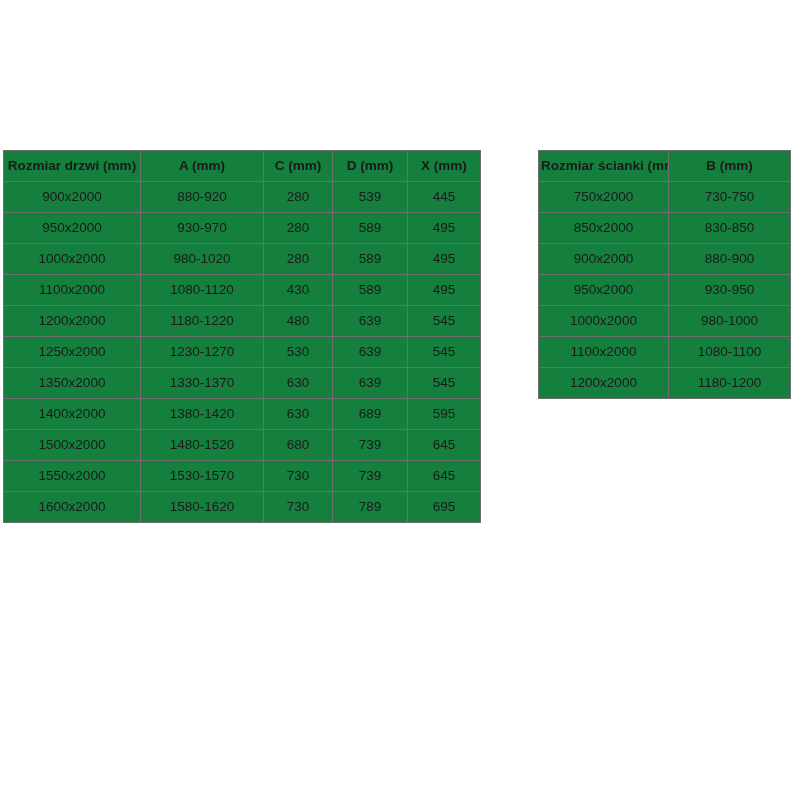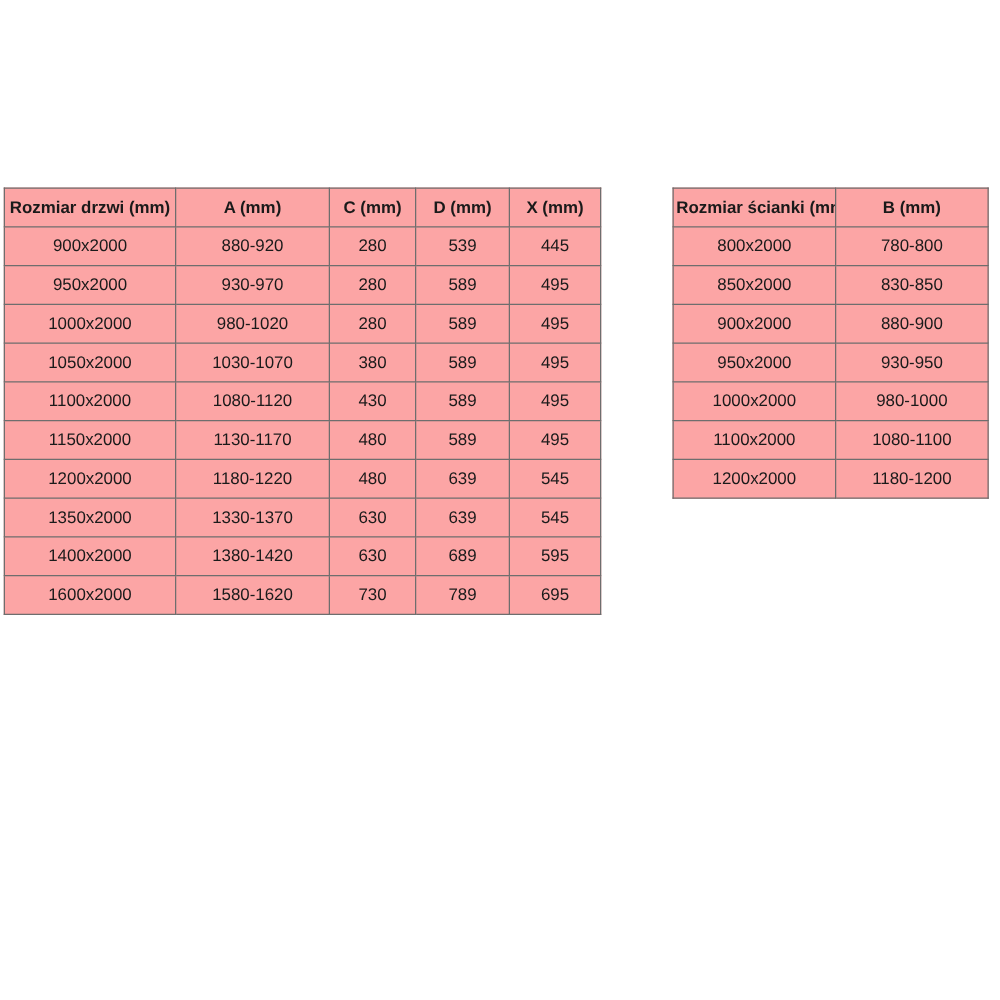--- a/index.html
+++ b/index.html
@@ -11,21 +11,21 @@
     width: 800px;
     height: 800px;
     position: relative;
     font-family: "Liberation Sans", sans-serif;
     color: #1a1a1a;
   }
   table {
     position: absolute;
     border-collapse: collapse;
     table-layout: fixed;
-    background: #fca5a5;
+    background: #15803d;
   }
   #left-table  { left: 3px;   top: 150px; width: 477px; }
   #right-table { left: 538px; top: 150px; width: 252px; }
   th, td {
     border: 1px solid #6e6e6e;
     text-align: center;
     vertical-align: middle;
     height: 30px;
     padding: 0 2px;
     font-size: 13.5px;
@@ -71,60 +71,67 @@
         <td>495</td>
       </tr>
       <tr>
         <td>1000x2000</td>
         <td>980-1020</td>
         <td>280</td>
         <td>589</td>
         <td>495</td>
       </tr>
       <tr>
-        <td>1050x2000</td>
-        <td>1030-1070</td>
-        <td>380</td>
-        <td>589</td>
-        <td>495</td>
-      </tr>
-      <tr>
         <td>1100x2000</td>
         <td>1080-1120</td>
         <td>430</td>
         <td>589</td>
         <td>495</td>
       </tr>
       <tr>
-        <td>1150x2000</td>
-        <td>1130-1170</td>
-        <td>480</td>
-        <td>589</td>
-        <td>495</td>
-      </tr>
-      <tr>
         <td>1200x2000</td>
         <td>1180-1220</td>
         <td>480</td>
+        <td>639</td>
+        <td>545</td>
+      </tr>
+      <tr>
+        <td>1250x2000</td>
+        <td>1230-1270</td>
+        <td>530</td>
         <td>639</td>
         <td>545</td>
       </tr>
       <tr>
         <td>1350x2000</td>
         <td>1330-1370</td>
         <td>630</td>
         <td>639</td>
         <td>545</td>
       </tr>
       <tr>
         <td>1400x2000</td>
         <td>1380-1420</td>
         <td>630</td>
         <td>689</td>
         <td>595</td>
+      </tr>
+      <tr>
+        <td>1500x2000</td>
+        <td>1480-1520</td>
+        <td>680</td>
+        <td>739</td>
+        <td>645</td>
+      </tr>
+      <tr>
+        <td>1550x2000</td>
+        <td>1530-1570</td>
+        <td>730</td>
+        <td>739</td>
+        <td>645</td>
       </tr>
       <tr>
         <td>1600x2000</td>
         <td>1580-1620</td>
         <td>730</td>
         <td>789</td>
         <td>695</td>
       </tr>
     </tbody>
   </table>
@@ -135,22 +142,22 @@
     <col style="width:122px">
   </colgroup>
 <thead>
       <tr>
         <th>Rozmiar ścianki (mm)</th>
         <th>B (mm)</th>
       </tr>
     </thead>
     <tbody>
       <tr>
-        <td>800x2000</td>
-        <td>780-800</td>
+        <td>750x2000</td>
+        <td>730-750</td>
       </tr>
       <tr>
         <td>850x2000</td>
         <td>830-850</td>
       </tr>
       <tr>
         <td>900x2000</td>
         <td>880-900</td>
       </tr>
       <tr>

